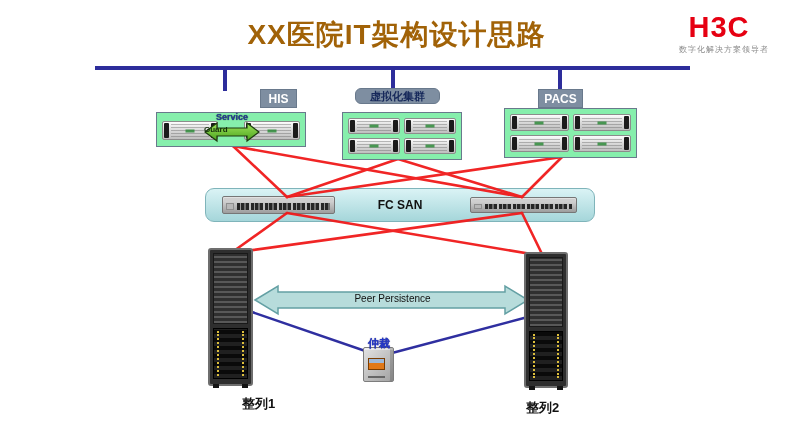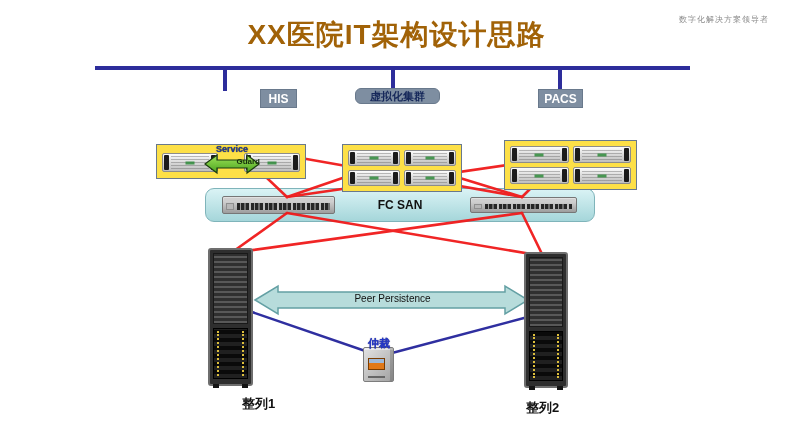--- a/index.html
+++ b/index.html
@@ -27,21 +27,21 @@
   
   .tagbox {
     position:absolute; background:#7e8ea1; border:1px solid #69798c;
     display:flex; align-items:center; justify-content:center;
     font-weight:bold; color:#fff; z-index:4;
   }
   .tag-his  { left:216px; top:89px; width:37px; height:19px; font-size:12px;margin-left:44px; }
   .tag-virt { left:355px; top:88px; width:85px; height:16px; font-size:11px; color:#16285a;border-radius:6px; }
   .tag-pacs { left:538px; top:89px; width:45px; height:19px; font-size:12px; }
   
-  .group { position:absolute; background:#fde047; border:1px solid #69798c; z-index:5;margin-top:32px; }
+  .group { position:absolute; background:#86efac; border:1px solid #69798c; z-index:5; }
   .grp-his  { left:156px; top:112px; width:150px; height:35px; }
   .grp-virt { left:342px; top:112px; width:120px; height:48px; }
   .grp-pacs { left:504px; top:108px; width:133px; height:50px; }
   .grid2x2 {
     display:grid; width:100%; height:100%;
     grid-template-columns:1fr 1fr; grid-template-rows:1fr 1fr;
     gap:4px; padding:5px;
   }
   .server {
     position:relative; background:linear-gradient(#fdfdfd,#d6d6d6 55%,#bfbfbf);
@@ -64,21 +64,21 @@
   .srv-his.s1 { left:5px; } .srv-his.s2 { right:5px; }
   
   .sguard { position:absolute; left:47px; top:0px; width:56px; height:30px; z-index:6; }
   .sguard .svc {
     position:absolute; top:-1px; left:0; width:100%; text-align:center;
     font-size:9px; font-weight:bold; color:#27409b;
     text-shadow:0 0 1px #101010;
   }
   .sguard svg { position:absolute; left:0; top:8px; }
   .sguard .grd {
-    position:absolute; top:12px; left:0; width:100%; text-align:right;
+    position:absolute; top:12px; left:0; width:100%; text-align:left;
     font-size:8px; font-weight:bold; color:#15300c;
   }
   
   .sanband {
     position:absolute; left:205px; top:188px; width:390px; height:34px;
     border-radius:9px; border:1px solid #7fb4ba;
     background:linear-gradient(#daf3f5,#a5d6da); z-index:1;
   }
   .sanband .sanlabel {
     position:absolute; inset:0; display:flex; align-items:center; justify-content:center;
@@ -176,20 +176,21 @@
     display:flex; align-items:center; font-size:11px; color:#595959;
   }
 </style>
 </head>
 <body>
 
 <div id="slide">
 
   <div class="title">XX医院IT架构设计思路</div>
   <div class="logo">
+    <div class="h3c">H3C</div>
     <div class="tagline">数字化解决方案领导者</div>
   </div>
 
   <div class="hline"></div>
   <div class="drop d1"></div>
   <div class="drop d2"></div>
   <div class="drop d3"></div>
 
   <div class="tagbox tag-his">HIS</div>
   <div class="tagbox tag-virt">虚拟化集群</div>

